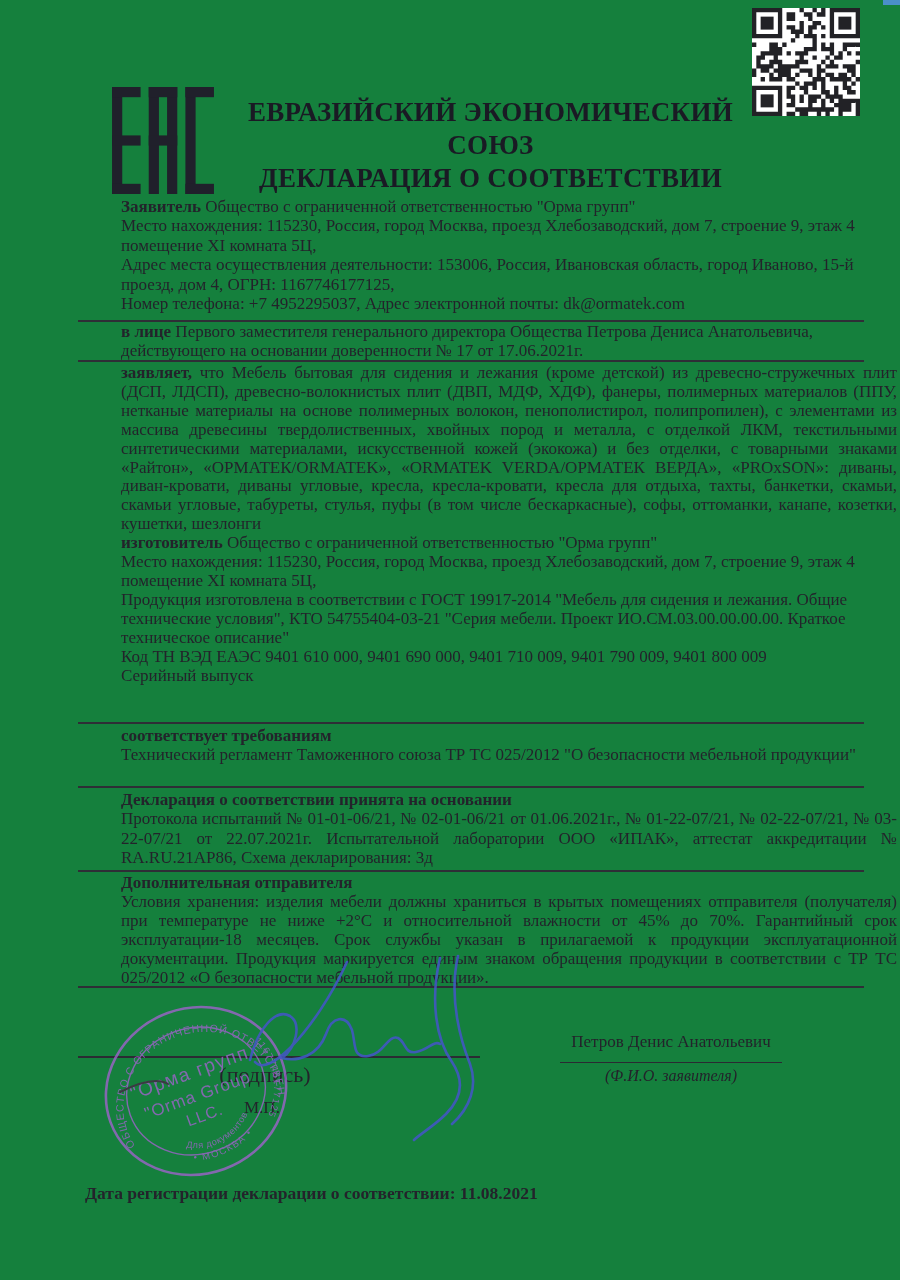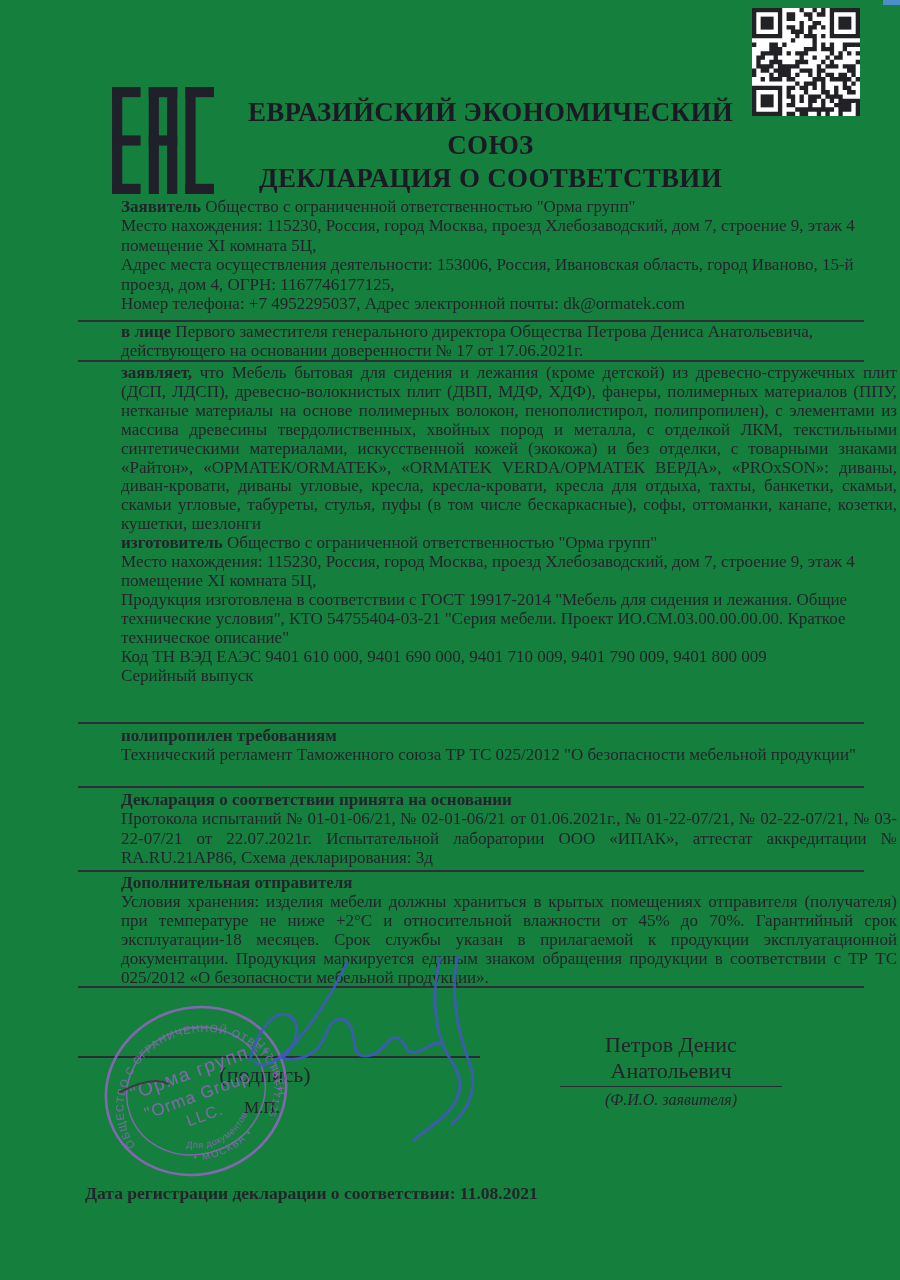--- a/index.html
+++ b/index.html
@@ -13,21 +13,21 @@
   .p{margin:0;font-size:17px;line-height:19.4px;}
   .just{text-align:justify;}
   .b{font-weight:bold;}
   .sep{position:absolute;left:78px;width:786px;height:2px;background:#2e2e36;}
   .block{position:absolute;left:85px;width:776px;margin-left:36px;}
   .title-wrap{position:absolute;left:218px;top:96px;width:545px;text-align:center;
     font-weight:bold;font-size:27px;line-height:33px;color:#1a1a24;letter-spacing:.3px;}
   .sig-line{position:absolute;left:78px;top:1056px;width:402px;height:2px;background:#2b2b33;}
   .caption{font-size:22px;}
   .name-col{position:absolute;left:560px;top:1032px;width:222px;text-align:center;}
-  .name{font-size:22px;border-bottom:1.5px solid #2a2a32;padding-bottom:2px;}
+  .name{font-size:17px;border-bottom:1.5px solid #2a2a32;padding-bottom:10px;}
   .fio{font-size:16px;margin-top:4px;font-style:italic;}
   .mp{position:absolute;left:244px;top:1098px;font-size:17px;}
   .regline{position:absolute;left:85px;width:790px;font-weight:bold;font-size:17.5px;}
   .corner-mark{position:absolute;left:883px;top:0;width:17px;height:5px;background:#4a8fc8;}
   svg text{font-family:"Liberation Sans","DejaVu Sans",sans-serif;}
   .stamp{opacity:.82;}
   .sig-svg{pointer-events:none;}
 </style>
 </head>
 <body>
@@ -90,21 +90,21 @@
     <p class="p" style="line-height:18.9px"><span class="b">изготовитель</span> <span>Общество с ограниченной ответственностью "Орма групп"</span></p>
     <p class="p" style="line-height:18.9px">Место нахождения: 115230, Россия, город Москва, проезд Хлебозаводский, дом 7, строение 9, этаж 4 помещение XI комната 5Ц,</p>
     <p class="p" style="line-height:18.9px">Продукция изготовлена в соответствии с ГОСТ 19917-2014 "Мебель для сидения и лежания. Общие технические условия", КТО 54755404-03-21 "Серия мебели. Проект ИО.СМ.03.00.00.00.00. Краткое техническое описание"</p>
     <p class="p" style="line-height:18.9px">Код ТН ВЭД ЕАЭС  9401 610 000, 9401 690 000, 9401 710 009, 9401 790 009, 9401 800 009</p>
     <p class="p" style="line-height:18.9px">Серийный выпуск</p>
   </div>
 
   <div class="sep" style="top:722px"></div>
 
   <div class="block" style="top:726px">
-    <p class="p b">полипропилен требованиям</p>
+    <p class="p b">соответствует требованиям</p>
     <p class="p">Технический регламент Таможенного союза ТР ТС 025/2012 "О безопасности мебельной продукции"</p>
   </div>
 
   <div class="sep" style="top:786px"></div>
 
   <div class="block" style="top:790px">
     <p class="p b">Декларация о соответствии принята на основании</p>
     <p class="p just">Протокола испытаний № 01-01-06/21, № 02-01-06/21 от 01.06.2021г., № 01-22-07/21, № 02-22-07/21, № 03-22-07/21 от 22.07.2021г. Испытательной лаборатории ООО «ИПАК», аттестат аккредитации № RA.RU.21АР86, Схема декларирования: 3д</p>
   </div>
 

